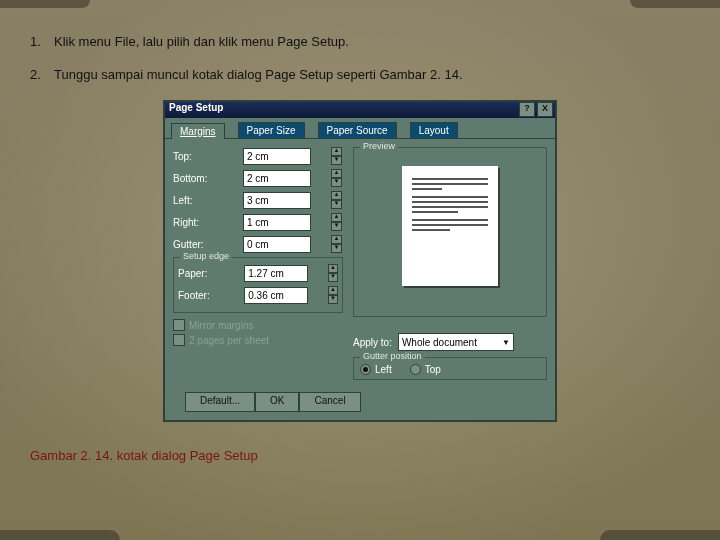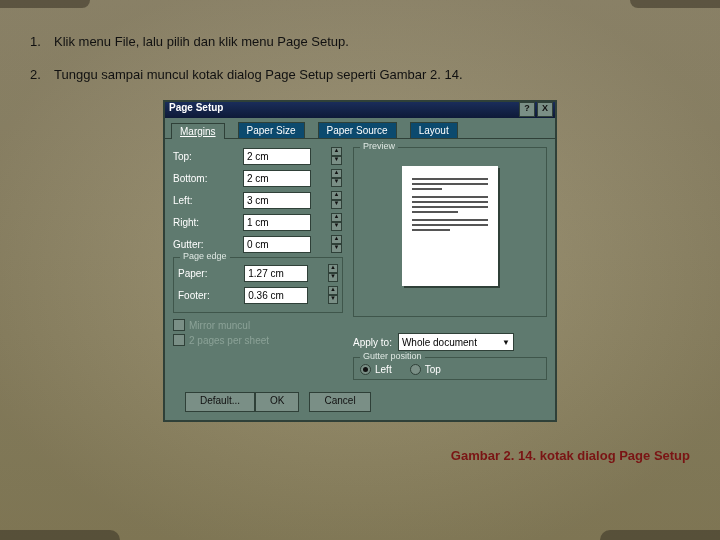--- a/index.html
+++ b/index.html
@@ -43,22 +43,22 @@
 .apply{display:flex;align-items:center;gap:6px;margin-top:16px}
 .sel{background:#fff;color:#000;border:1px solid #2f4038;height:16px;width:108px;padding:0 3px;display:flex;align-items:center;justify-content:space-between}
 .sel .arr{font-size:8px;color:#111}
 .gutterpos{border:1px solid #3f564b;padding:6px 6px 4px;margin-top:6px;position:relative;display:flex;gap:18px}
 .gutterpos .gl{position:absolute;top:-7px;left:6px;background:#5f7a6f;padding:0 3px;font-size:9px;color:#dfe8e3}
 .radio{display:flex;align-items:center;gap:4px}
 .rdot{width:9px;height:9px;border:1px solid #2f4038;border-radius:50%;background:#7a8f86;position:relative}
 .rdot.on::after{content:"";position:absolute;inset:2px;background:#111;border-radius:50%}
 .btns{display:flex;padding:6px 20px 8px}
 .btn{background:#7a8f86;border:1px solid #2f4038;color:#111;height:18px;padding:0 14px;font-size:10px;line-height:16px}
-.right{display:flex;gap:10px}
-.caption{text-align:right;color:#7a1414;font-weight:bold;font-size:13px;margin-top:26px}
+.right{display:flex;gap:0}
+.caption{text-align:left;color:#7a1414;font-weight:normal;font-size:13px;margin-top:26px}
 </style>
 </head>
 <body>
 <div class="texture"></div>
 <div class="edge tl"></div>
 <div class="edge tr"></div>
 <div class="edge bl"></div>
 <div class="edge br"></div>
 
 <div class="content">
@@ -121,41 +121,41 @@
           </div>
     <div class="row">
             <label>Gutter:</label>
             <div class="inp">0 cm</div>
             <div class="spin">
               <div class="spbtn">▲</div>
               <div class="spbtn">▼</div>
             </div>
           </div>
     <div class="grp">
-     <span class="gl">Page edge</span>
+     <span class="gl">Setup edge</span>
      <div class="row">
               <label>Paper:</label>
               <div class="inp">1.27 cm</div>
               <div class="spin">
                 <div class="spbtn">▲</div>
                 <div class="spbtn">▼</div>
               </div>
             </div>
      <div class="row">
               <label>Footer:</label>
               <div class="inp">0.36 cm</div>
               <div class="spin">
                 <div class="spbtn">▲</div>
                 <div class="spbtn">▼</div>
               </div>
             </div>
     </div>
     <div class="chk disabled" style="margin-top:6px">
             <div class="chkbox"></div>
-            <span>Mirror muncul</span>
+            <span>Mirror margins</span>
           </div>
     <div class="chk disabled" style="margin-top:3px">
             <div class="chkbox"></div>
             <span>2 pages per sheet</span>
           </div>
    </div>
    <div class="col-r">
     <div class="preview">
      <span class="gl">Preview</span>
      <div class="page">

